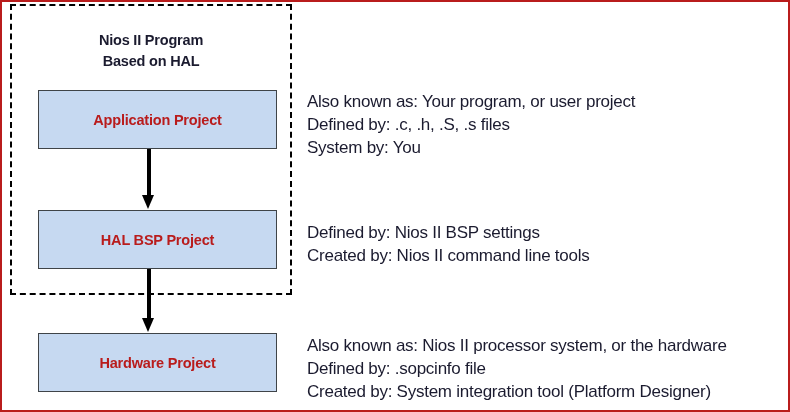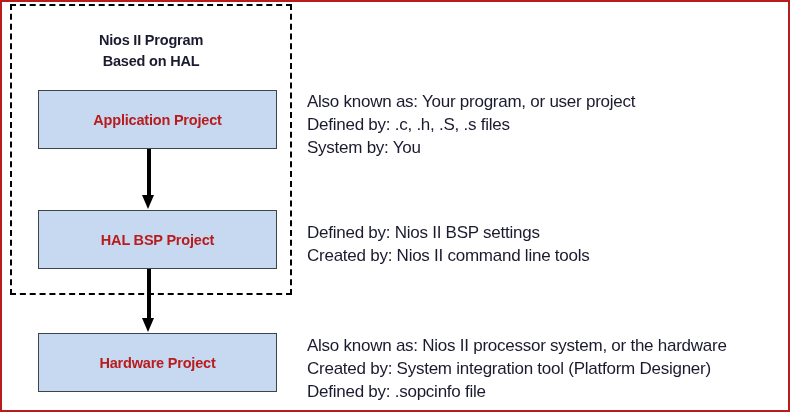--- a/index.html
+++ b/index.html
@@ -168,17 +168,17 @@
     <span class="line">System by: You</span>
   </div>
 
   <div class="annotation" id="annotation-bsp">
     <span class="line">Defined by: Nios II BSP settings</span>
     <span class="line">Created by: Nios II command line tools</span>
   </div>
 
   <div class="annotation" id="annotation-hw">
     <span class="line">Also known as: Nios II processor system, or the hardware</span>
+    <span class="line">Defined by: .sopcinfo file</span>
     <span class="line">Created by: System integration tool (Platform Designer)</span>
-    <span class="line">Defined by: .sopcinfo file</span>
   </div>
 
 </div>
 
 </body></html>

